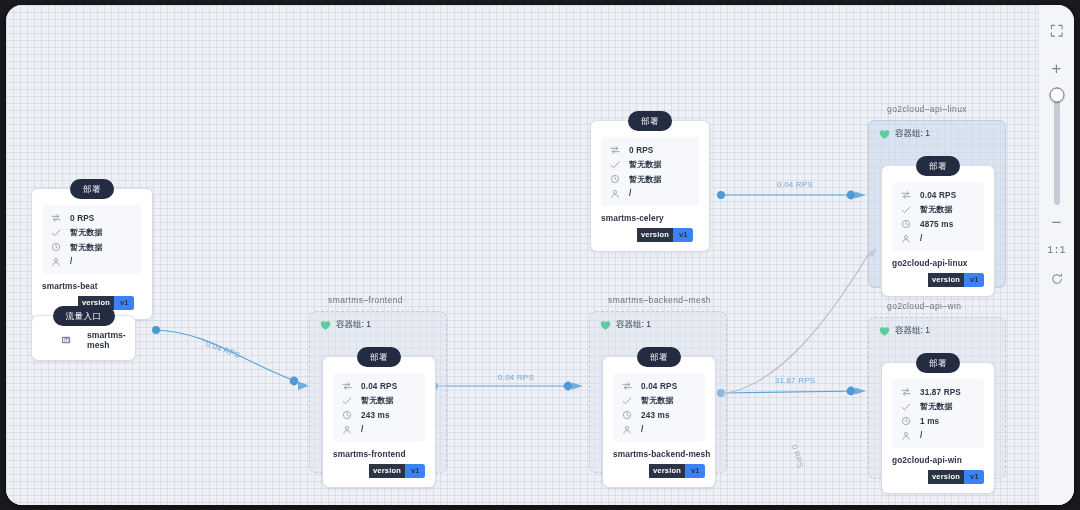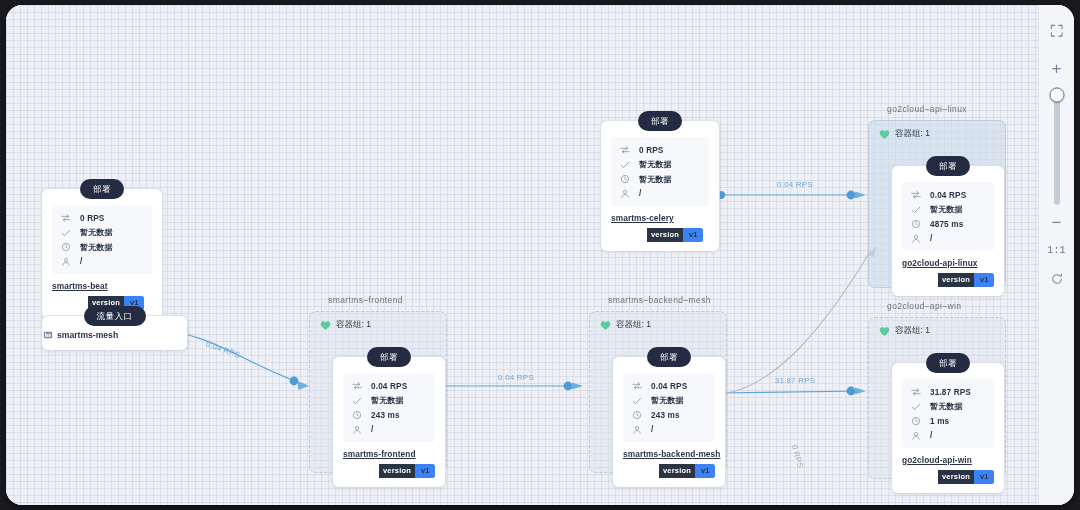--- a/index.html
+++ b/index.html
@@ -122,21 +122,20 @@
     display:block;
   }
 
   
   .card {
     position:absolute;
     background:#ffffff;
     border-radius:6px;
     box-shadow:0 1px 4px rgba(40,55,85,.12), 0 0 0 1px rgba(225,230,240,.9);
     padding:16px 10px 9px 10px;
-    margin-left:10px;
   }
   .pill {
     position:absolute;
     top:-10px; left:50%;
     transform:translateX(-50%);
     background:#232c42;
     color:#fff;
     font-size:8.5px;
     line-height:1;
     padding:5.5px 13px;
@@ -167,21 +166,20 @@
     white-space:nowrap;
   }
   .mval.cn { font-family:Liberation Serif, serif; font-size:8px; }
   .node-name {
     margin-top:7px;
     font-size:8.3px;
     font-weight:bold;
     color:#2b3445;
     letter-spacing:.1px;
     white-space:nowrap;
-    text-decoration:underline;
   }
   .verbadge {
     display:inline-flex;
     margin-top:4px;
     border-radius:2.5px;
     overflow:hidden;
     font-size:7.5px;
     line-height:1;
     font-weight:bold;
     padding-left:36px;
@@ -191,21 +189,21 @@
     padding:3.5px 4px;
     letter-spacing:.2px;
   }
   .verbadge .v {
     background:#3b82f6; color:#2b3445;
     padding:3.5px 6px;
   }
 
   
   .entrance-row {
-    display:flex; align-items:center; gap:4px;
+    display:flex; align-items:center; gap:16px;
     padding-top:2px;
   }
   .entrance-name {
     font-size:8.6px; font-weight:bold; color:#2b3445;
   }
 </style>
 </head>
 <body>
 
 <div id="app">
@@ -300,21 +298,21 @@
             <span class="mval">/</span>
           </div>
         </div>
         <div class="node-name">smartms-beat</div>
         <div class="verbadge">
           <span class="k">version</span>
           <span class="v">v1</span>
         </div>
       </div>
 
-      <div class="card" style="left:26px; top:311px; width:145px; padding:12px 10px 10px 0;">
+      <div class="card" style="left:26px; top:311px; width:103px; padding:12px 10px 10px 28px;">
         <div class="pill">流量入口</div>
         <div class="entrance-row">
           <span class="micon" style="color:#5a6a8a;">
             <svg width="10" height="10" viewBox="0 0 12 12">
                 <rect x="1" y="2" width="10" height="8" rx="1.2" fill="#7e8aa3"></rect>
                 <rect x="2.6" y="3.6" width="1.6" height="4.8" fill="#fff"></rect>
                 <rect x="5" y="5" width="1.6" height="3.4" fill="#fff"></rect>
                 <rect x="7.4" y="4.2" width="1.6" height="4.2" fill="#fff"></rect>
               </svg>
           </span>

